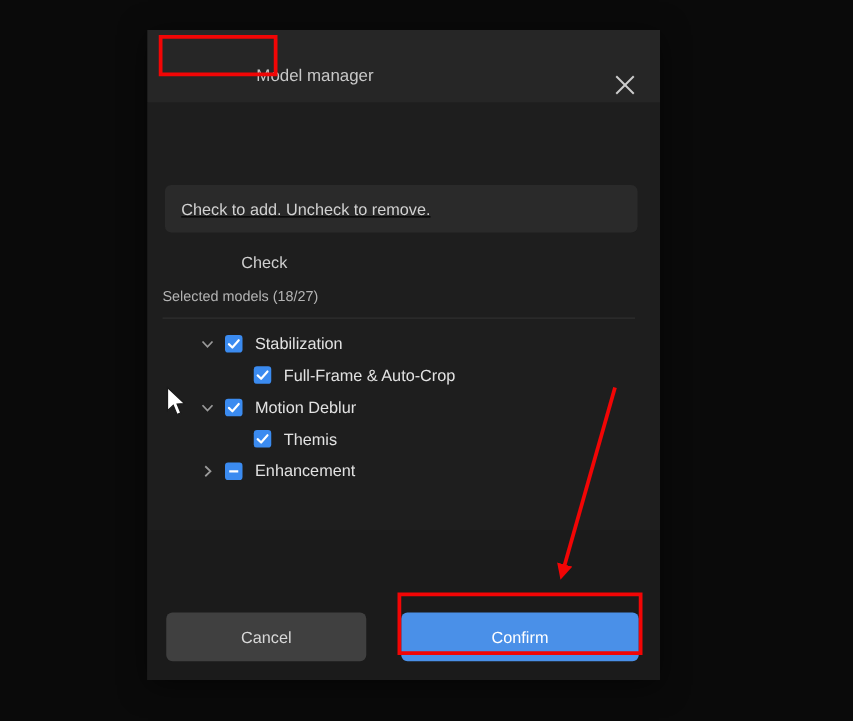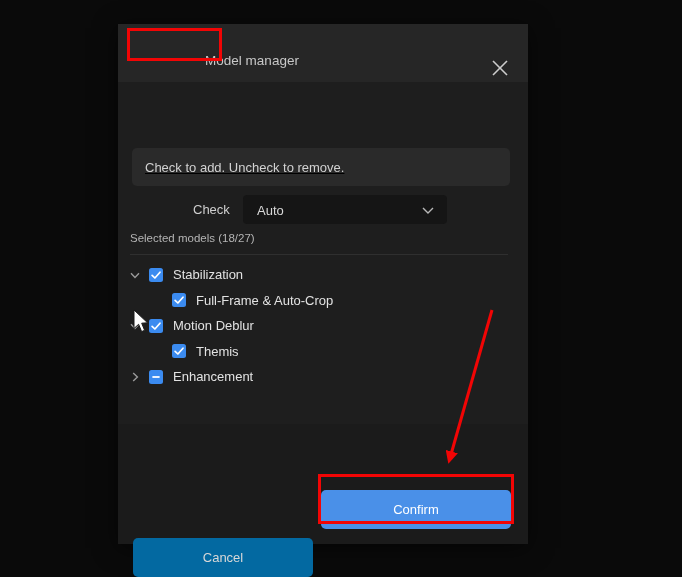--- a/index.html
+++ b/index.html
@@ -142,20 +142,21 @@
     height: 1px;
     background: #2f2f2f;
   }
 
   
   #tree {
     position: absolute;
     left: 0;
     top: 180px;
     width: 470px;
+    padding-left: 31px;
   }
   .tree-row {
     position: relative;
     height: 25.5px;
     display: flex;
     align-items: center;
     cursor: pointer;
   }
   .twisty {
     width: 18px;
@@ -198,30 +199,29 @@
     left: 0;
     bottom: 0;
     width: 410px;
     height: 120px;
     background: #1b1b1b;
   }
   #cancel-button {
     position: absolute;
     left: 15px;
     top: 66px;
-    width: 180px;
+    width: 160px;
     height: 39px;
-    background: #0369a1;
+    background: #404040;
     border: none;
     border-radius: 5px;
     color: #d8d8d8;
     font-size: 13px;
     font-family: "Liberation Sans", sans-serif;
     cursor: pointer;
-    margin-top: 48px;
   }
   #confirm-button {
     position: absolute;
     left: 203px;
     top: 66px;
     width: 190px;
     height: 39px;
     background: #4a90e8;
     border: none;
     border-radius: 5px;
@@ -273,28 +273,20 @@
   </div>
 
   <div id="body">
 
     <div id="banner">
       <span id="banner-text">Check to add. Uncheck to remove.</span>
     </div>
 
     <div id="device-row">
       <span id="device-label">Check</span>
-      <div id="device-select">
-        <span id="device-value">Auto</span>
-        <span id="device-chevron">
-          <svg width="14" height="14" viewBox="0 0 14 14">
-            <polyline points="2,5 7,10 12,5" fill="none" stroke="#b8b8b8" stroke-width="1.4"></polyline>
-          </svg>
-        </span>
-      </div>
     </div>
 
     <div id="selected-label">Selected models (18/27)</div>
     <div id="divider"></div>
 
     <div id="tree">
         <div class="tree-row">
           <span class="twisty">
             <svg width="14" height="14" viewBox="0 0 14 14">
               <polyline points="3,5.2 7,9.4 11,5.2" fill="none" stroke="#9a9a9a" stroke-width="1.4"></polyline>

